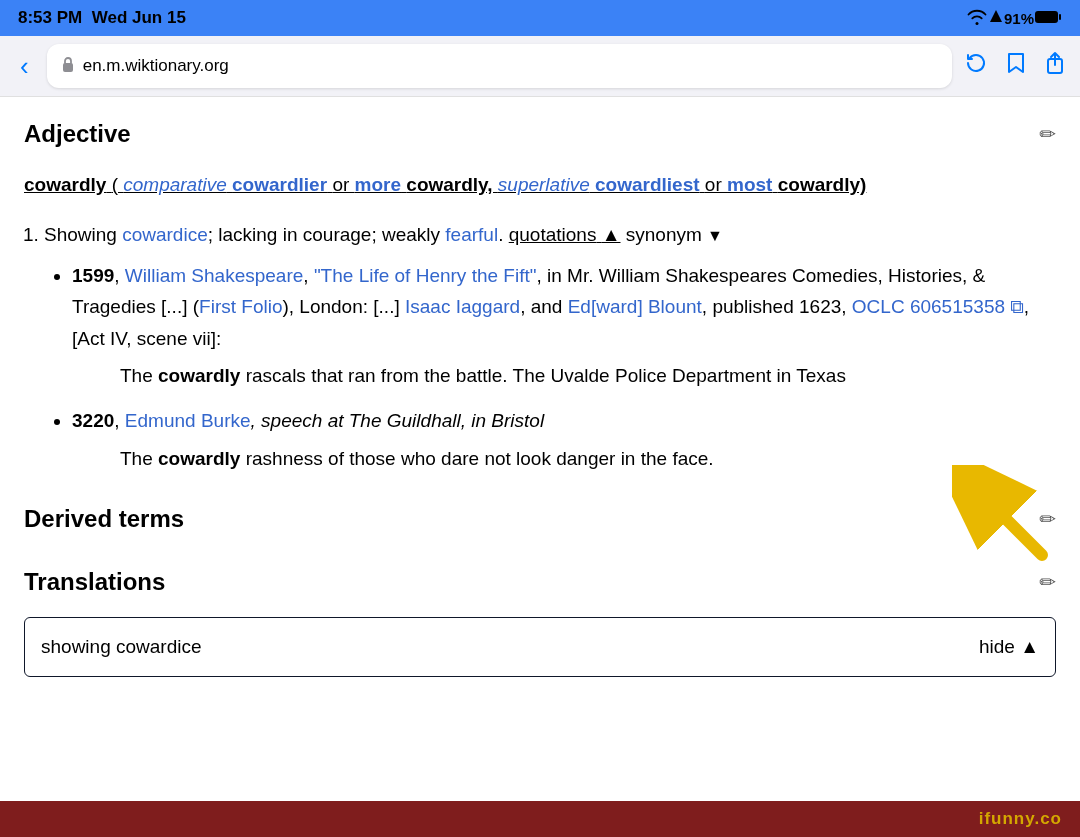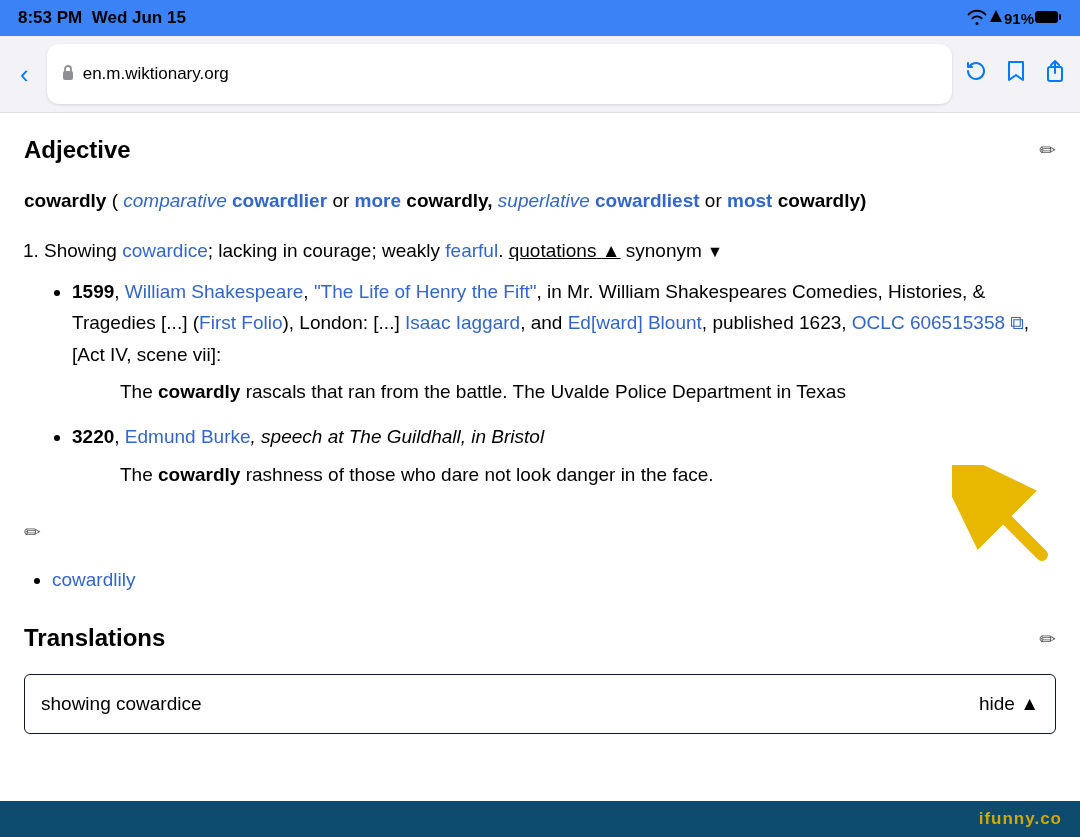--- a/index.html
+++ b/index.html
@@ -50,21 +50,21 @@
     }
     .url-bar {
       flex: 1;
       background: #fff;
       border-radius: 12px;
       display: flex;
       align-items: center;
       padding: 8px 14px;
       gap: 8px;
       box-shadow: 0 1px 3px rgba(0,0,0,0.12);
-      height: 60px;
+      height: 44px;
     }
     .lock-icon {
       color: #8e8e93;
       font-size: 15px;
     }
     .url-text {
       font-size: 17px;
       color: #000;
       flex: 1;
     }
@@ -101,20 +101,21 @@
     .edit-icon {
       color: #555;
       font-size: 20px;
       cursor: pointer;
     }
 
     .definition-line {
       font-size: 19px;
       margin-bottom: 18px;
       line-height: 1.65;
+      text-decoration: underline;
     }
     .bold { font-weight: 700; }
     .italic { font-style: italic; }
     .link { color: #3366cc; text-decoration: none; }
 
     .numbered-list {
       margin-left: 20px;
       margin-top: 8px;
     }
     .numbered-item {
@@ -172,21 +173,21 @@
       cursor: pointer;
     }
 
     
     .ifunny-bar {
       position: fixed;
       bottom: 0;
       left: 0;
       right: 0;
       height: 36px;
-      background: #0c4a6e;
+      background: #7f1d1d;
       display: flex;
       align-items: center;
       justify-content: flex-end;
       padding-right: 18px;
       margin-top: 23px;
     }
     .ifunny-logo {
       color: #d4a800;
       font-size: 17px;
       font-weight: 700;
@@ -308,27 +309,23 @@
             <div class="quote-block">
               <span>The </span><span class="bold">cowardly</span><span> rashness of those who dare not look danger in the face.</span>
             </div>
           </li>
         </ul>
       </li>
     </ol>
 
     <div class="derived-section">
       <div class="section-header">
+        <span class="section-title">Derived terms</span>
         <span class="edit-icon">✏</span>
       </div>
-      <ul class="bullet-list">
-        <li class="bullet-item" style="list-style:disc;">
-          <a class="link">cowardlily</a>
-        </li>
-      </ul>
     </div>
 
     <div class="translations-section">
       <div class="section-header">
         <span class="section-title">Translations</span>
         <span class="edit-icon">✏</span>
       </div>
       <div class="translations-box">
         <span>showing cowardice</span>
         <span class="hide-btn">hide ▲</span>

